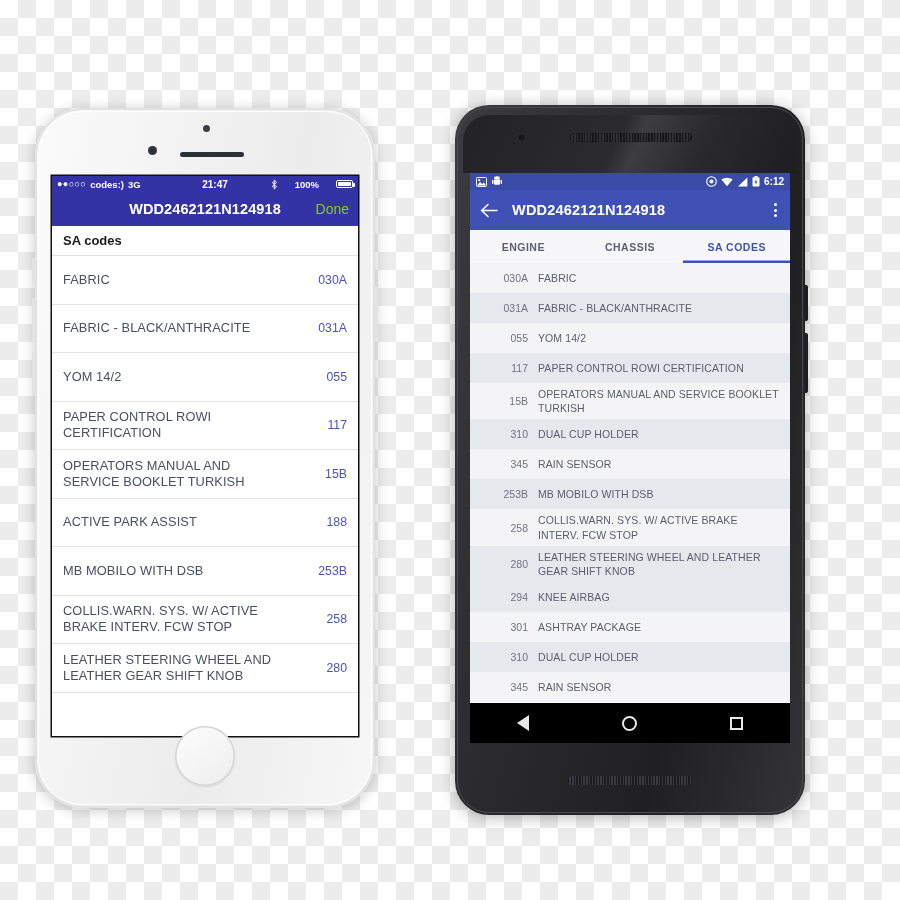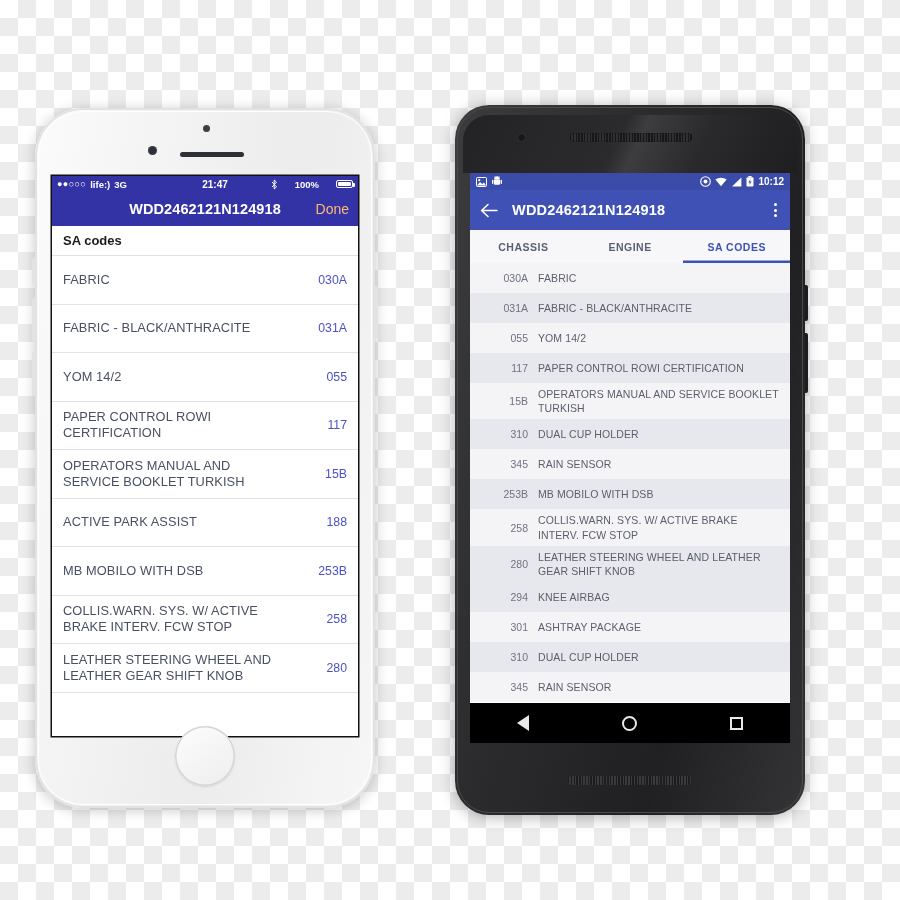--- a/index.html
+++ b/index.html
@@ -64,21 +64,21 @@
   .ip-batt{width:17px;height:8px;border:1px solid #fff;border-radius:2px;position:relative;padding:1px;box-sizing:border-box;}
   .ip-batt i{display:block;height:100%;width:100%;background:#fff;border-radius:1px;}
   .ip-batt:after{content:"";position:absolute;right:-3px;top:2px;width:2px;height:4px;background:#fff;border-radius:0 1px 1px 0;}
 
   .ip-navbar{
     height:34px;background:#3333a6;color:#fff;position:relative;
     display:flex;align-items:center;justify-content:center;
   }
   .ip-title{font-size:14.5px;font-weight:bold;letter-spacing:.1px;}
   .ip-done{position:absolute;right:9px;top:50%;transform:translateY(-50%);
-    font-size:14px;color:#fdba74;}
+    font-size:14px;color:#84cc16;}
 
   .ip-section-header{
     height:29px;display:flex;align-items:center;padding-left:11px;
     font-size:13px;font-weight:bold;color:#1c1c1e;
     background:#ffffff;border-bottom:1px solid #e0e0e2;
   }
   .ip-list{background:#fff;}
   .ip-row{
     display:flex;align-items:center;justify-content:space-between;
     min-height:48.5px;padding:4px 11px 4px 11px;
@@ -169,21 +169,21 @@
 
   <div class="ip-sensor"></div>
   <div class="ip-cam"></div>
   <div class="ip-speaker"></div>
 
   <div id="ip-screen">
 
     <div class="ip-statusbar">
       <div class="ip-sb-left">
         <span class="ip-dots">●●○○○</span>
-        <span>life:)</span>
+        <span>codes:)</span>
         <span>3G</span>
       </div>
       <div class="ip-sb-center">21:47</div>
       <div class="ip-sb-right">
         <svg width="7" height="11" viewBox="0 0 7 11">
           <path d="M1 3 L5.5 7.8 L3.2 10 L3.2 1 L5.5 3.2 L1 8" fill="none" stroke="#ffffff" stroke-width="1"></path>
         </svg>
         <span>100%</span>
         <span class="ip-batt">
             <i></i>
@@ -274,42 +274,42 @@
           <path d="M6 9.3 L0.4 2.6 A9 9 0 0 1 11.6 2.6 Z" fill="#fff"></path>
         </svg>
         <svg width="11" height="10" viewBox="0 0 11 10">
           <path d="M10.4 0.4 L10.4 9.4 L1 9.4 Z" fill="#fff"></path>
         </svg>
         <svg width="8" height="11" viewBox="0 0 8 11">
           <rect x="2.4" y="0" width="3.2" height="1.2" fill="#fff"></rect>
           <rect x="0.5" y="1.2" width="7" height="9.3" rx="1" fill="#fff"></rect>
           <path d="M4.4 3 L2.4 6.4 L3.8 6.4 L3.4 9 L5.6 5.4 L4.1 5.4 Z" fill="#3b4ba8"></path>
         </svg>
-        <span>10:12</span>
+        <span>6:12</span>
       </div>
     </div>
 
     <div class="an-appbar">
       <svg width="18" height="15" viewBox="0 0 18 15">
         <path d="M17 7.5 H2 M8 1.5 L1.6 7.5 L8 13.5" fill="none" stroke="#fff" stroke-width="1.6" stroke-linecap="round" stroke-linejoin="round"></path>
       </svg>
       <span class="an-title">WDD2462121N124918</span>
       <span class="an-more">
           <i></i>
           <i></i>
           <i></i>
         </span>
     </div>
 
     <div class="an-tabs" id="an-tabs">
         <div class="an-tab">
+          <span>ENGINE</span>
+        </div>
+        <div class="an-tab">
           <span>CHASSIS</span>
-        </div>
-        <div class="an-tab">
-          <span>ENGINE</span>
         </div>
         <div class="an-tab active">
           <span>SA CODES</span>
         </div>
       </div>
 
     <div class="an-list" id="an-list">
         <div class="an-row">
           <div class="an-row-code">030A</div>
           <div class="an-row-label">FABRIC</div>

